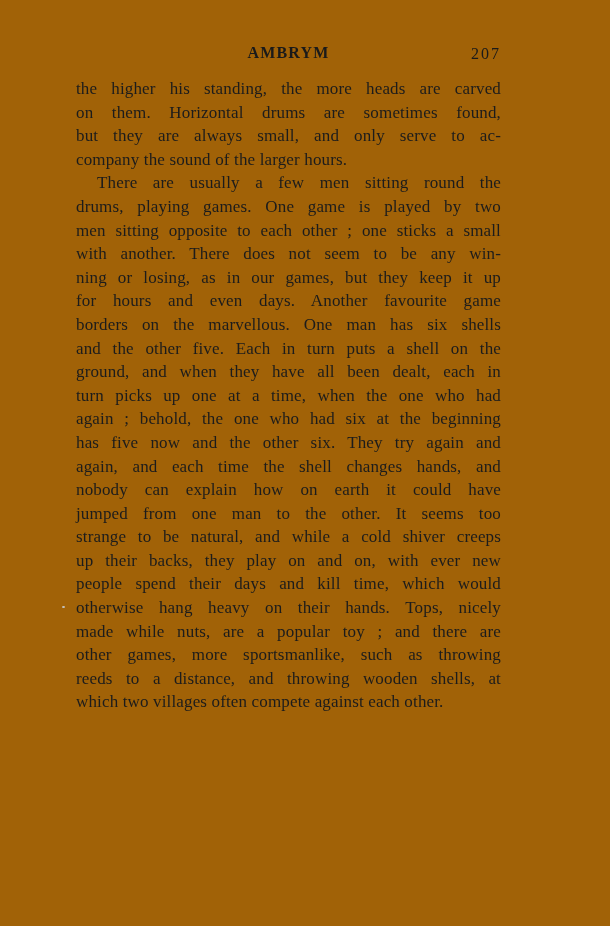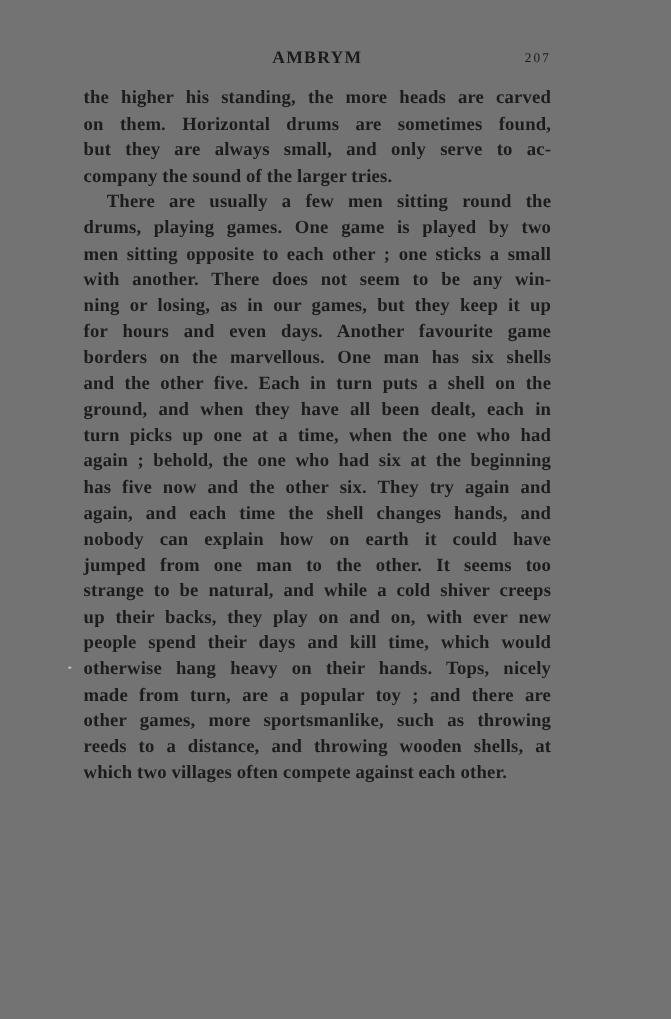--- a/index.html
+++ b/index.html
@@ -7,21 +7,21 @@
   body {
     background: #fdfdfc;
     color: #1b1b1b;
     font-family: "Liberation Serif", "DejaVu Serif", serif;
     overflow: hidden;
   }
   .page {
     position: relative;
     width: 610px;
     height: 926px;
-    background: #737373;
+    background: #a16207;
   }
   .running-head {
     position: absolute;
     left: 76px;
     top: 44px;
     width: 425px;
     height: 22px;
   }
   .running-title {
     position: absolute;
@@ -29,38 +29,37 @@
     text-align: center;
     font-size: 16px;
     font-weight: bold;
     letter-spacing: 1.2px;
     color: #1a1a1a;
   }
   .page-number {
     position: absolute;
     right: 0;
     top: 1px;
-    font-size: 12px;
+    font-size: 16px;
     letter-spacing: 2px;
     color: #1a1a1a;
   }
   .text-block {
     position: absolute;
     left: 76px;
     top: 77px;
     width: 425px;
   }
   .line {
     font-size: 17px;
     line-height: 23.6px;
     letter-spacing: 0.15px;
     text-align: justify;
     text-align-last: justify;
     color: #1c1c1c;
-    font-weight: bold;
   }
   .line.par-end {
     text-align-last: left;
   }
   .line.indent {
     text-indent: 21px;
   }
   .scan-speck {
     position: absolute;
     left: 62px;
@@ -78,41 +77,41 @@
 
   <header class="running-head">
     <div class="running-title">AMBRYM</div>
     <div class="page-number">207</div>
   </header>
 
   <main class="text-block">
       <div class="line">the higher his standing, the more heads are carved</div>
       <div class="line">on them.  Horizontal drums are sometimes found,</div>
       <div class="line">but they are always small, and only serve to ac-</div>
-      <div class="line par-end">company the sound of the larger tries.</div>
+      <div class="line par-end">company the sound of the larger hours.</div>
       <div class="line indent">There are usually a few men sitting round the</div>
       <div class="line">drums, playing games.  One game is played by two</div>
       <div class="line">men sitting opposite to each other ; one sticks a small</div>
       <div class="line">with another.  There does not seem to be any win-</div>
       <div class="line">ning or losing, as in our games, but they keep it up</div>
       <div class="line">for hours and even days.  Another favourite game</div>
       <div class="line">borders on the marvellous.  One man has six shells</div>
       <div class="line">and the other five.  Each in turn puts a shell on the</div>
       <div class="line">ground, and when they have all been dealt, each in</div>
       <div class="line">turn picks up one at a time, when the one who had</div>
       <div class="line">again ; behold, the one who had six at the beginning</div>
       <div class="line">has five now and the other six.  They try again and</div>
       <div class="line">again, and each time the shell changes hands, and</div>
       <div class="line">nobody can explain how on earth it could have</div>
       <div class="line">jumped from one man to the other.  It seems too</div>
       <div class="line">strange to be natural, and while a cold shiver creeps</div>
       <div class="line">up their backs, they play on and on, with ever new</div>
       <div class="line">people spend their days and kill time, which would</div>
       <div class="line">otherwise hang heavy on their hands.  Tops, nicely</div>
-      <div class="line">made from turn, are a popular toy ; and there are</div>
+      <div class="line">made while nuts, are a popular toy ; and there are</div>
       <div class="line">other games, more sportsmanlike, such as throwing</div>
       <div class="line">reeds to a distance, and throwing wooden shells, at</div>
       <div class="line par-end">which two villages often compete against each other.</div>
     </main>
 
   <div class="scan-speck"></div>
 
 </div>
 
 </body></html>

